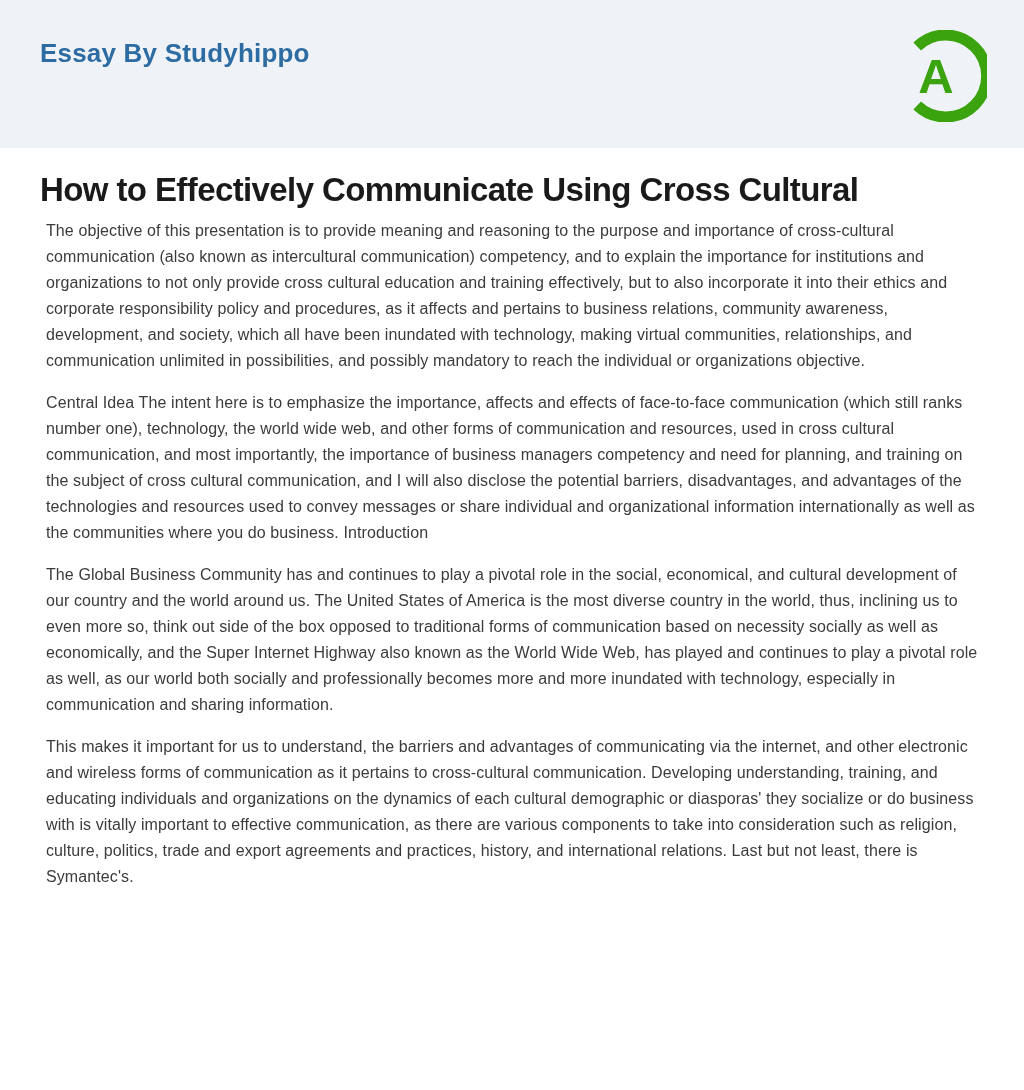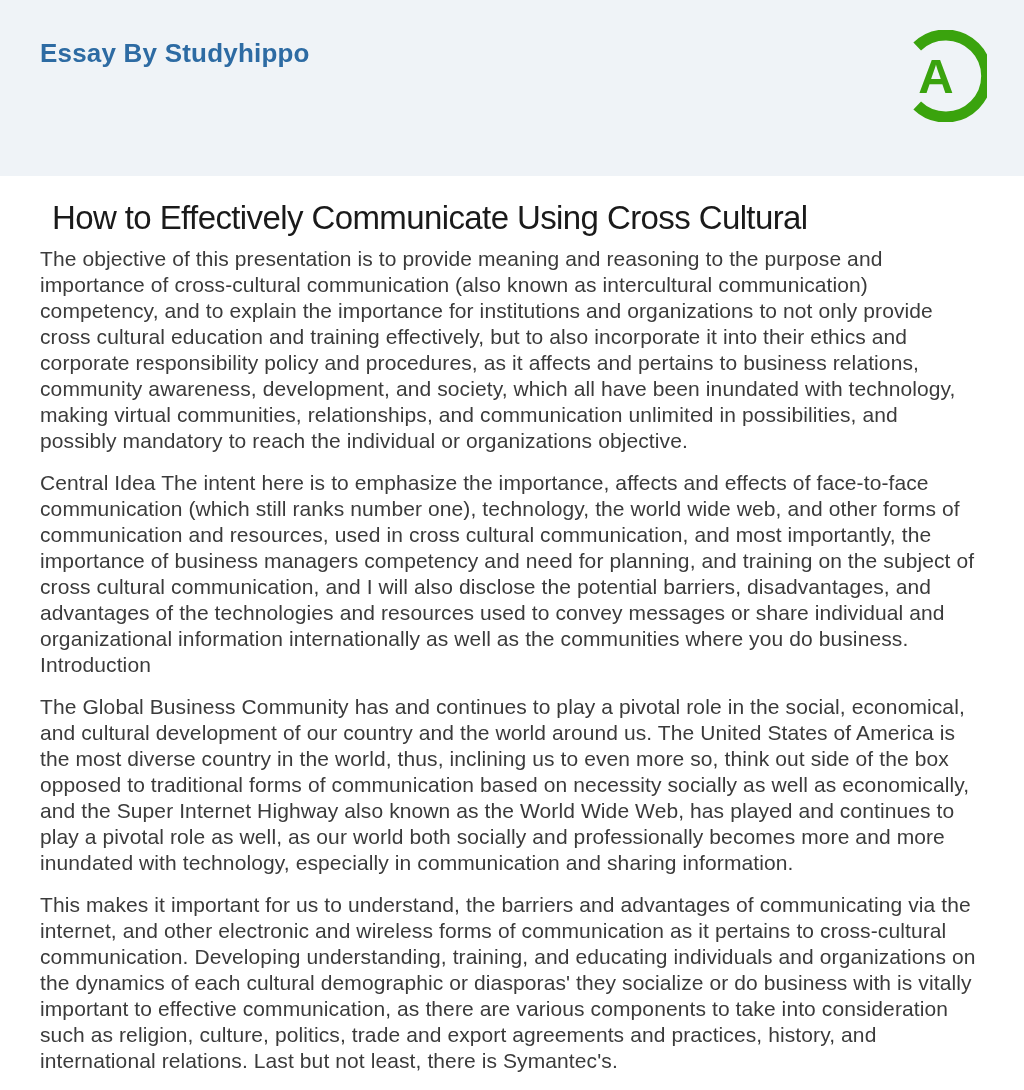--- a/index.html
+++ b/index.html
@@ -11,21 +11,21 @@
   .page {
     width: 1024px;
     min-height: 1090px;
     background: #ffffff;
     overflow: hidden;
   }
   
   .hdr {
     box-sizing: border-box;
     width: 1024px;
-    height: 176px;
+    height: 148px;
     background: var(--header-bg, #eff3f7);
     padding: 38px 37px 20px 40px;
     display: flex;
     justify-content: space-between;
     align-items: flex-start;
   }
   .brand {
     color: var(--brand-blue, #2d6ba3);
     font-size: 26px;
     font-weight: bold;
@@ -49,32 +49,32 @@
     margin-top: -8px;
     flex: 0 0 auto;
   }
   .logo svg { display: block; }
   
   .content {
     box-sizing: border-box;
     padding: 0 44px 30px 40px;
   }
   .content h1 {
-    margin: 23px 0 10px 12px;
+    margin: 23px 0 10px 0;
     max-width: 880px;
     color: var(--title-color, #1a1a1a);
     font-size: 33px;
     line-height: 37px;
-    font-weight: 400;
+    font-weight: 700;
     letter-spacing: -0.6px;
   }
   .content p {
-    margin: 0 0 16px 0;
+    margin: 0 0 16px 6px;
     color: var(--body-color, #3b3b3b);
-    font-size: 21px;
+    font-size: 16px;
     line-height: 26px;
     letter-spacing: 0.1px;
   }
 </style>
 </head>
 <body>
 
 <div class="page">
 
   <header class="hdr">

